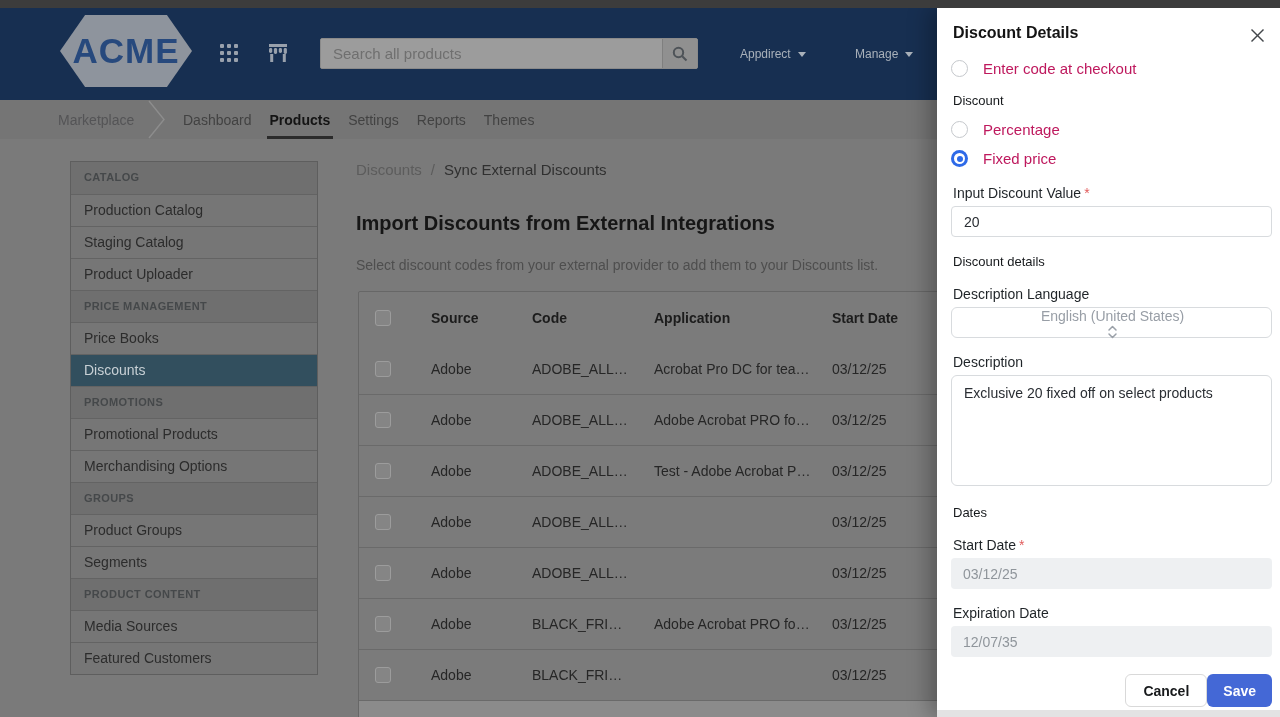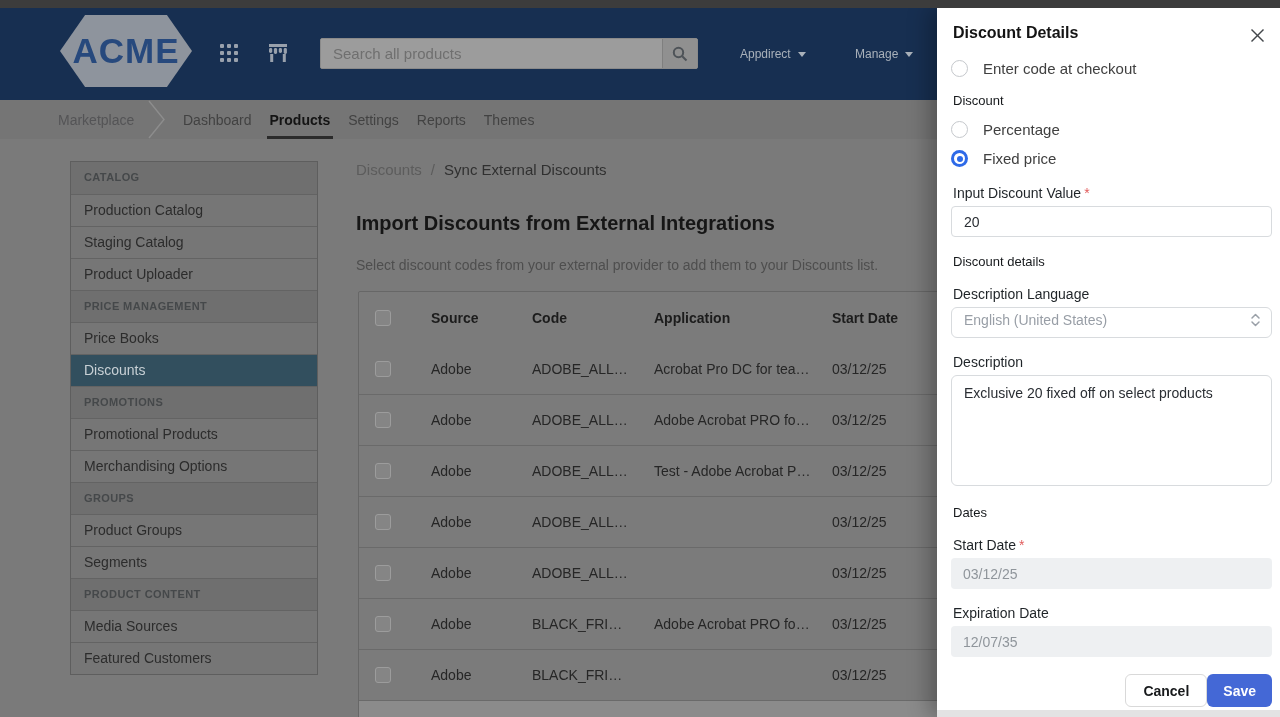--- a/index.html
+++ b/index.html
@@ -69,34 +69,34 @@
   .panel{position:absolute;left:937px;top:8px;width:343px;height:709px;background:#ffffff;z-index:50;
          box-shadow:-8px 0 20px rgba(0,0,0,.28);padding:16px 8px 0 14px;}
   .panel-title{font-size:16px;font-weight:bold;color:#141414;margin-left:2px;}
   .close-btn{position:absolute;top:18px;right:14px;width:18px;height:18px;display:flex;align-items:center;justify-content:center;cursor:pointer;}
   .radio-row{display:flex;align-items:center;gap:15px;cursor:pointer;}
   .radio-checkout{margin-top:18px;}
   .radio{width:17px;height:17px;border-radius:50%;border:1.5px solid #c5c8cc;background:#fff;flex:0 0 auto;position:relative;}
   .radio.on{border:0;background:var(--accent);}
   .radio.on::before{content:"";position:absolute;left:3px;top:3px;width:11px;height:11px;border-radius:50%;background:#fff;}
   .radio.on::after{content:"";position:absolute;left:5.5px;top:5.5px;width:6px;height:6px;border-radius:50%;background:var(--accent);}
-  .radio-label{font-size:15px;color:#404040;}
+  .radio-label{font-size:15px;color:#be185d;}
   .sec-label{font-size:13px;font-weight:normal;color:#16191c;margin-left:2px;}
   .sec-discount{margin-top:16px;}
   .radio-pct{margin-top:13px;}
   .radio-fixed{margin-top:12px;}
   .fld-label{font-size:14px;color:#1f2428;margin-left:2px;}
   .req{color:var(--red);margin-left:3px;}
   .lbl-value{margin-top:18px;}
   .txt-input{margin-top:5px;width:321px;height:31px;border:1px solid #d8dbde;border-radius:4px;
              font-size:14px;color:#2a2e33;padding:0 12px;outline:none;font-family:inherit;background:#fff;display:block;}
   .sec-details{margin-top:17px;}
   .lbl-lang{margin-top:17px;}
   .select{margin-top:5px;width:321px;height:31px;border:1px solid #d8dbde;border-radius:6px;display:flex;align-items:center;
-          justify-content:space-between;padding:0 10px 6px 12px;cursor:pointer;}
+          justify-content:space-between;padding:0 10px 6px 12px;cursor:pointer;flex-direction:column;}
   .select-value{font-size:14px;color:#989ea6;}
   .lbl-desc{margin-top:16px;}
   .textarea{margin-top:5px;width:321px;height:111px;border:1px solid #d8dbde;border-radius:6px;resize:none;
             font-size:14px;color:#2a2e33;padding:9px 12px;outline:none;font-family:inherit;display:block;}
   .sec-dates{margin-top:19px;}
   .lbl-start{margin-top:17px;}
   .lbl-exp{margin-top:16px;}
   .dis-input{margin-top:5px;width:321px;height:31px;border:0;border-radius:4px;background:#eef0f2;
              font-size:14px;color:#8f959b;padding:0 12px;font-family:inherit;display:block;}
   .panel-footer{position:absolute;right:8px;bottom:10px;display:flex;gap:0;}

